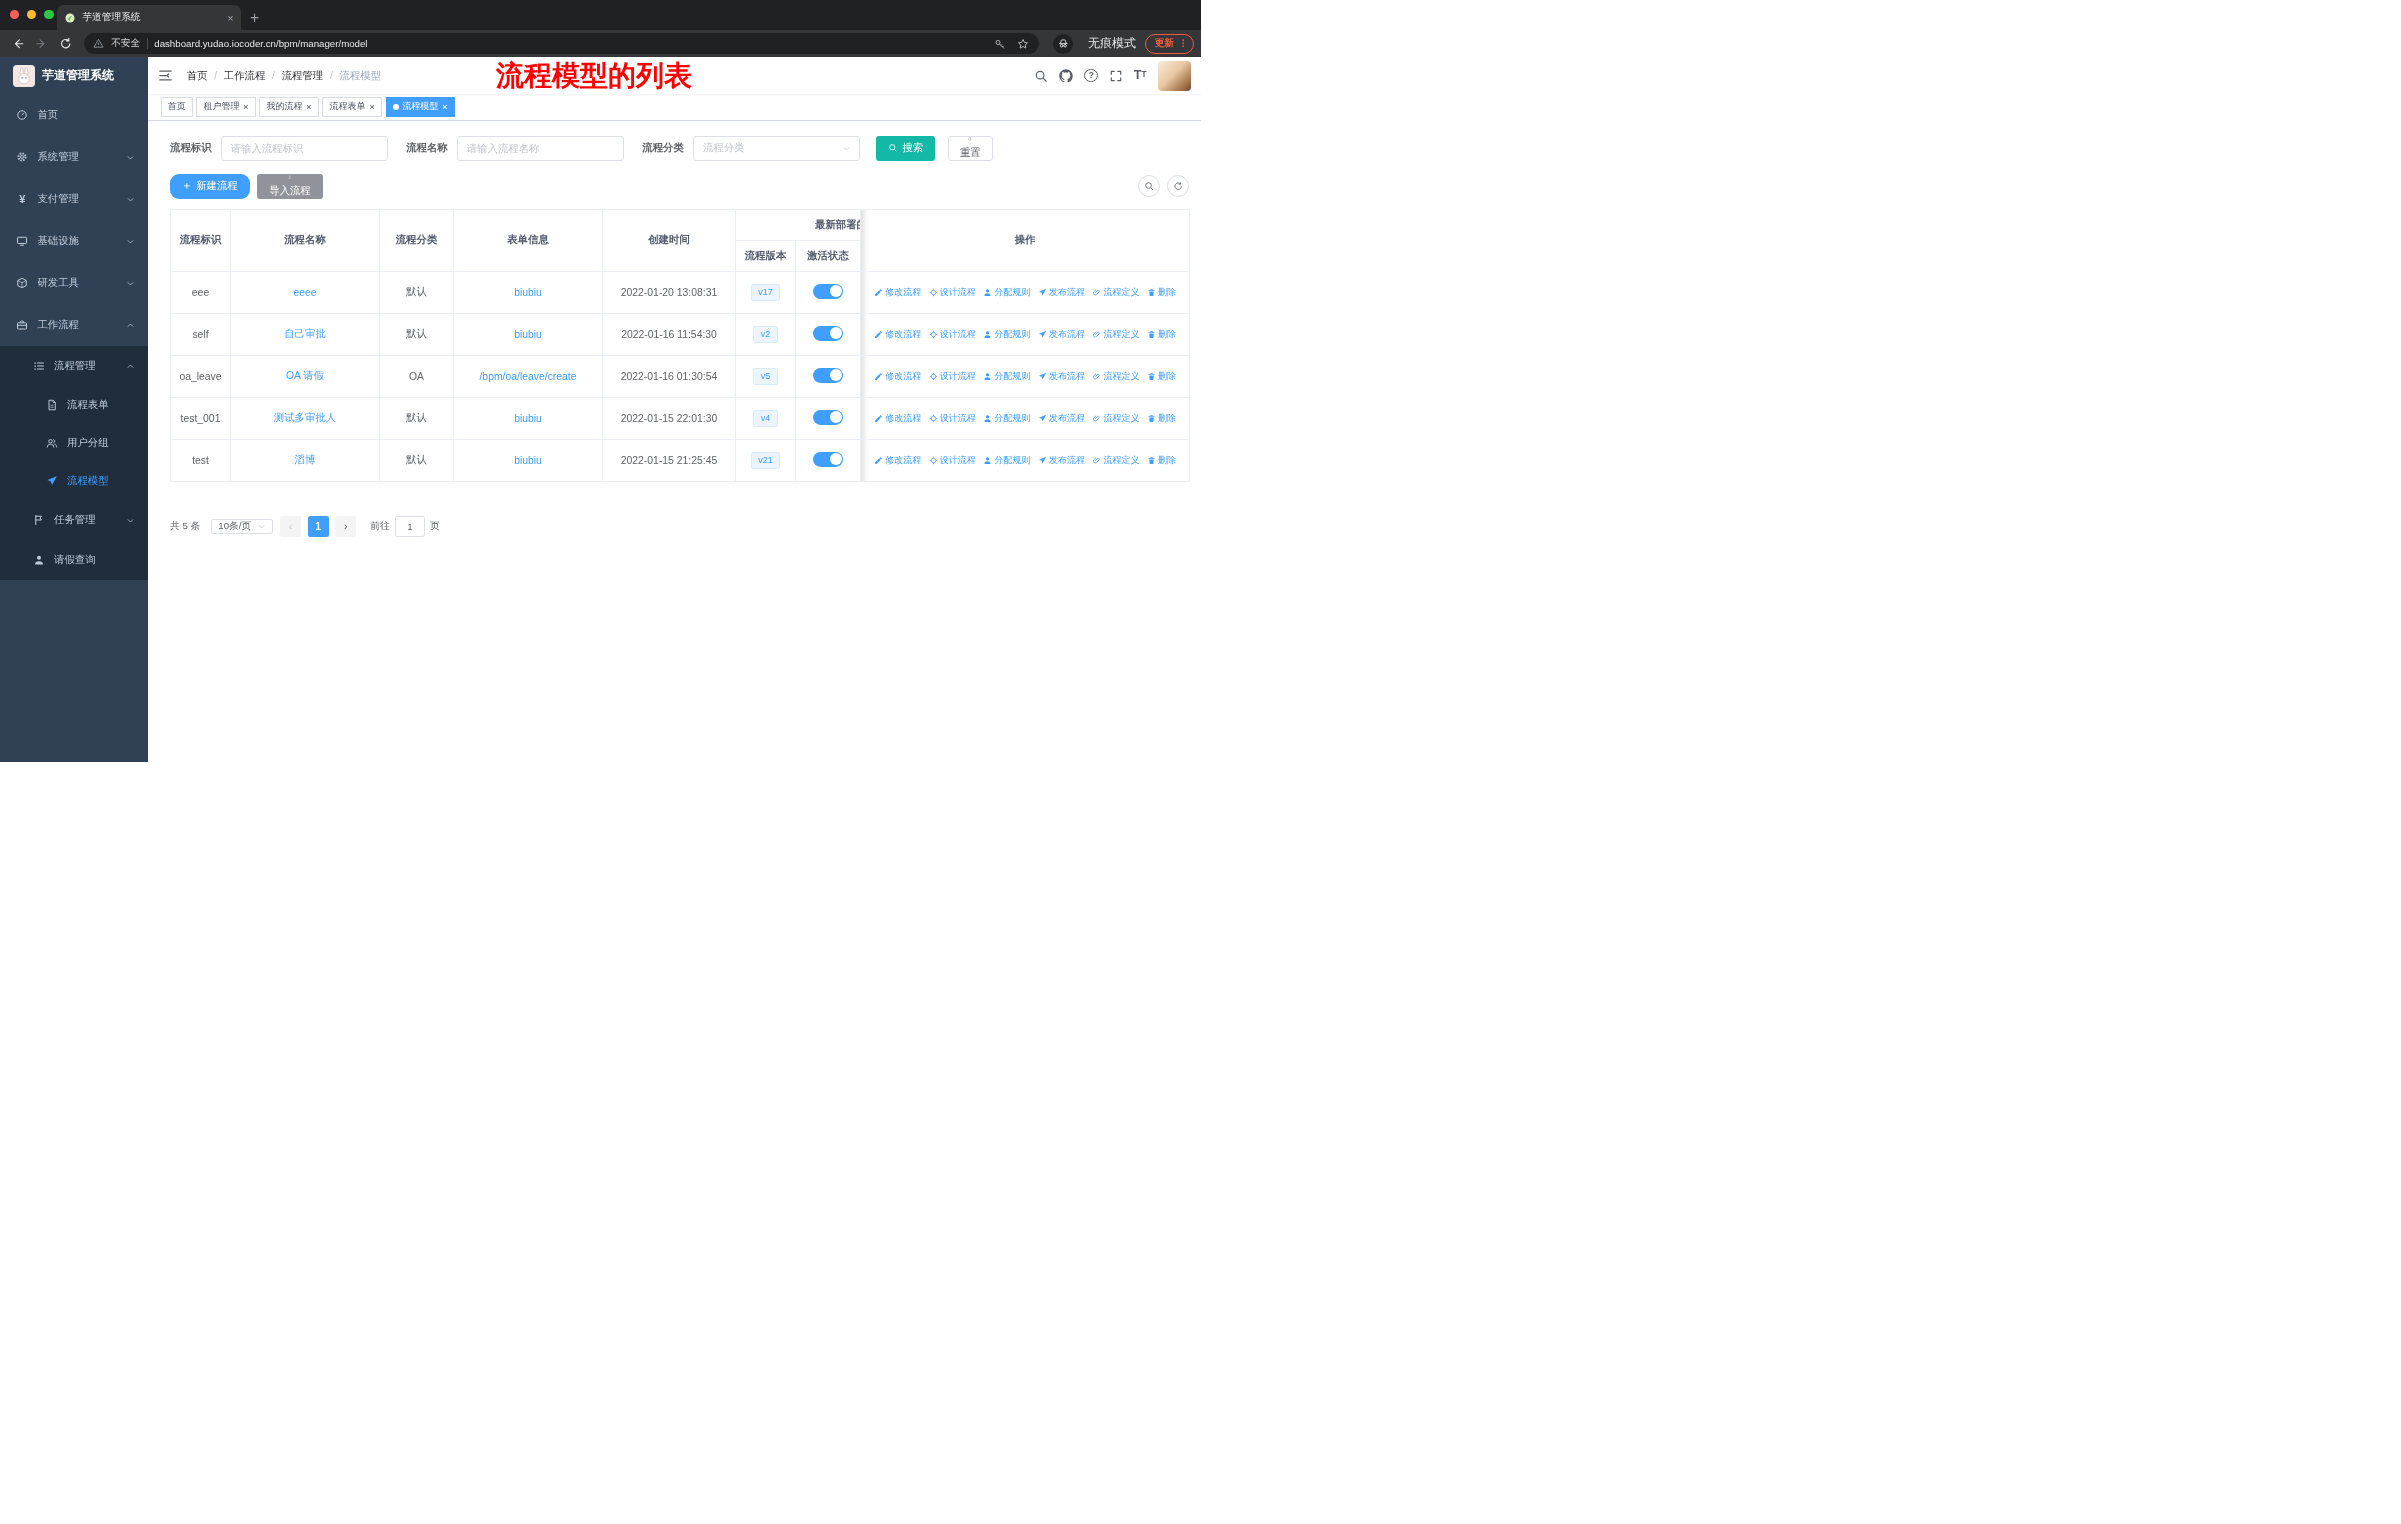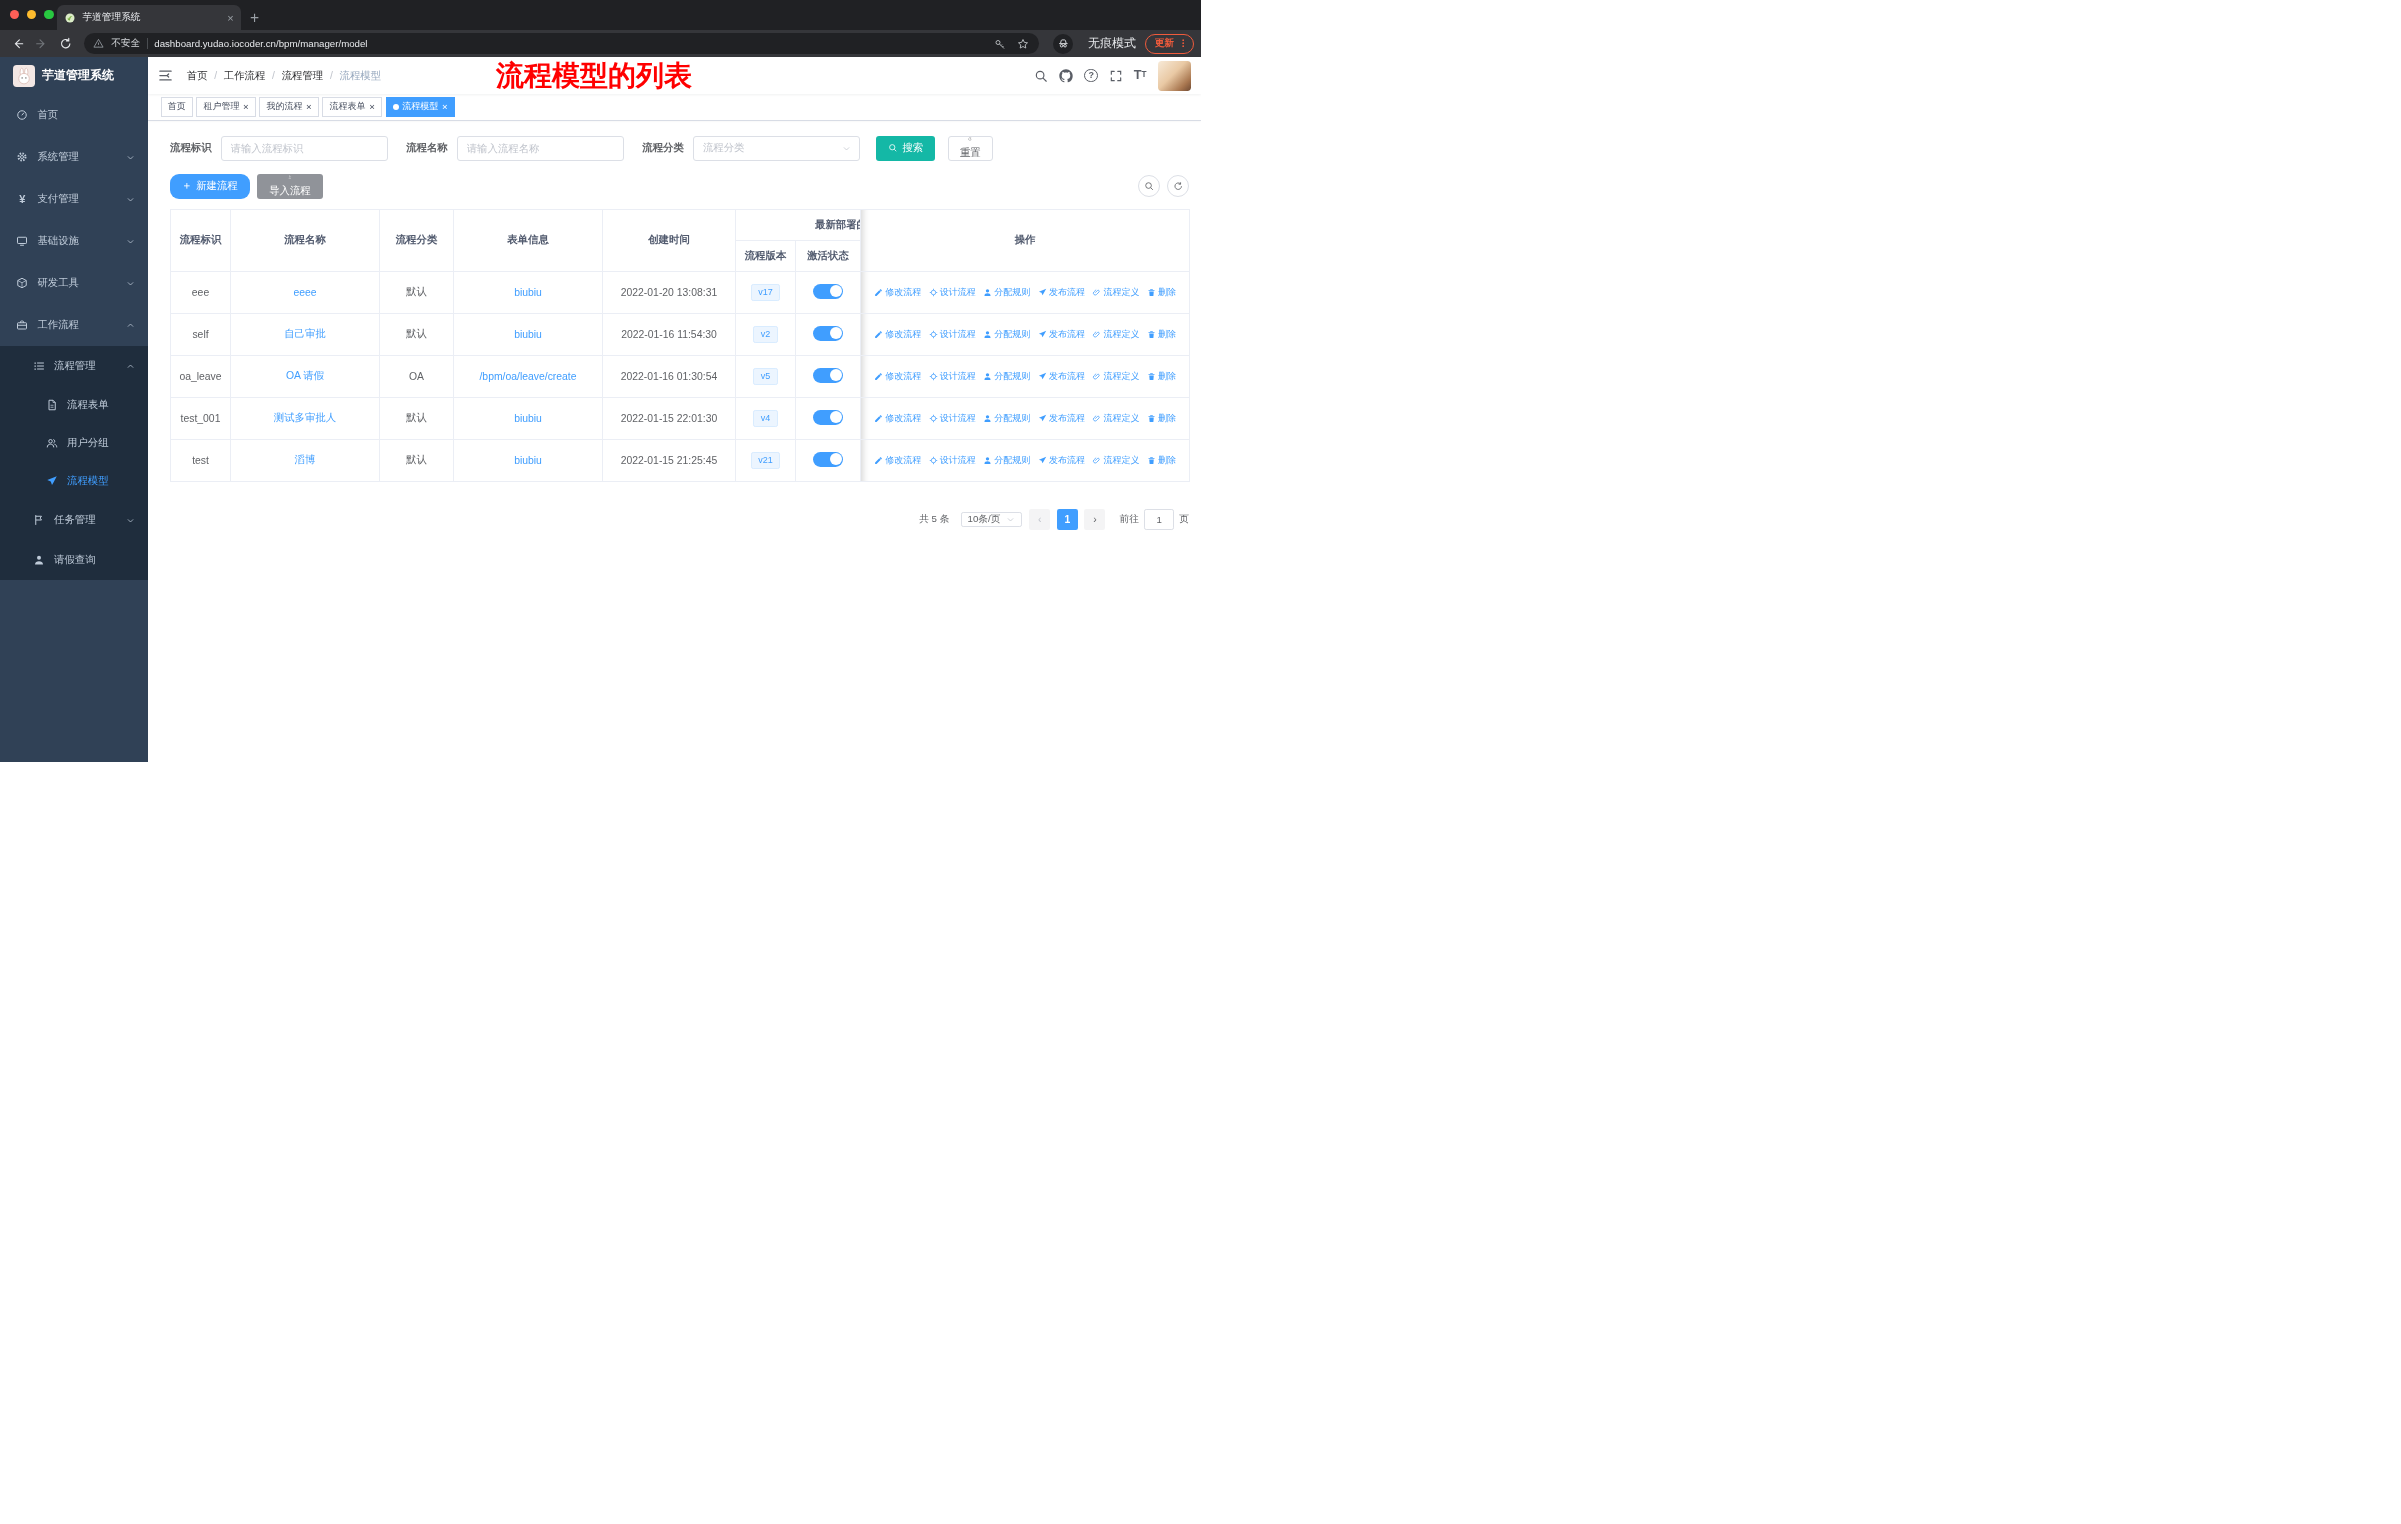--- a/index.html
+++ b/index.html
@@ -129,21 +129,21 @@
   .lnk { color: #409eff; text-decoration: none; cursor: pointer; }
   .vtag { display: inline-block; padding: 2.2px 6.7px; font-size: 9px; color: #409eff; background: #ecf5ff;
           border: 0.7px solid #d9ecff; border-radius: 2.2px; line-height: 1.2; }
   .switch { display: inline-block; width: 30px; height: 15px; border-radius: 7.4px; background: #409eff; position: relative; cursor: pointer; }
   .switch .knob { position: absolute; right: 1.5px; top: 1.5px; width: 12px; height: 12px; border-radius: 50%; background: #fff; }
   .acts { display: flex; gap: 7.4px; justify-content: center; align-items: center; white-space: nowrap; }
   .act { display: inline-flex; align-items: center; gap: 2.2px; color: #409eff; font-size: 9px; text-decoration: none; cursor: pointer; }
   .act svg { width: 9px; height: 9px; flex-shrink: 0; }
 
   
-  .pagination { display: flex; align-items: center; justify-content: flex-end; gap: 6.7px; margin-top: 27px;
+  .pagination { display: flex; align-items: center; gap: 6.7px; margin-top: 34px;
                 font-size: 9.7px; color: #606266; }
   .ptotal { margin-right: 4.5px; }
   .psel { height: 15px; border: 0.7px solid #dcdfe6; border-radius: 2.2px; display: flex; align-items: center; gap: 6px;
           padding: 0 6px; cursor: pointer; }
   .pbtn { min-width: 21px; height: 21px; border-radius: 2.2px; background: #f4f4f5; display: flex; align-items: center;
           justify-content: center; font-size: 10.4px; cursor: pointer; color: #606266; }
   .pbtn.disabled { color: #c0c4cc; }
   .pbtn.pcur { background: #409eff; color: #fff; font-weight: 700; }
   .goto { display: flex; align-items: center; gap: 5.2px; margin-left: 7.4px; }
   .goto-input { width: 30px; height: 21px; border: 0.7px solid #dcdfe6; border-radius: 2.2px; text-align: center;

